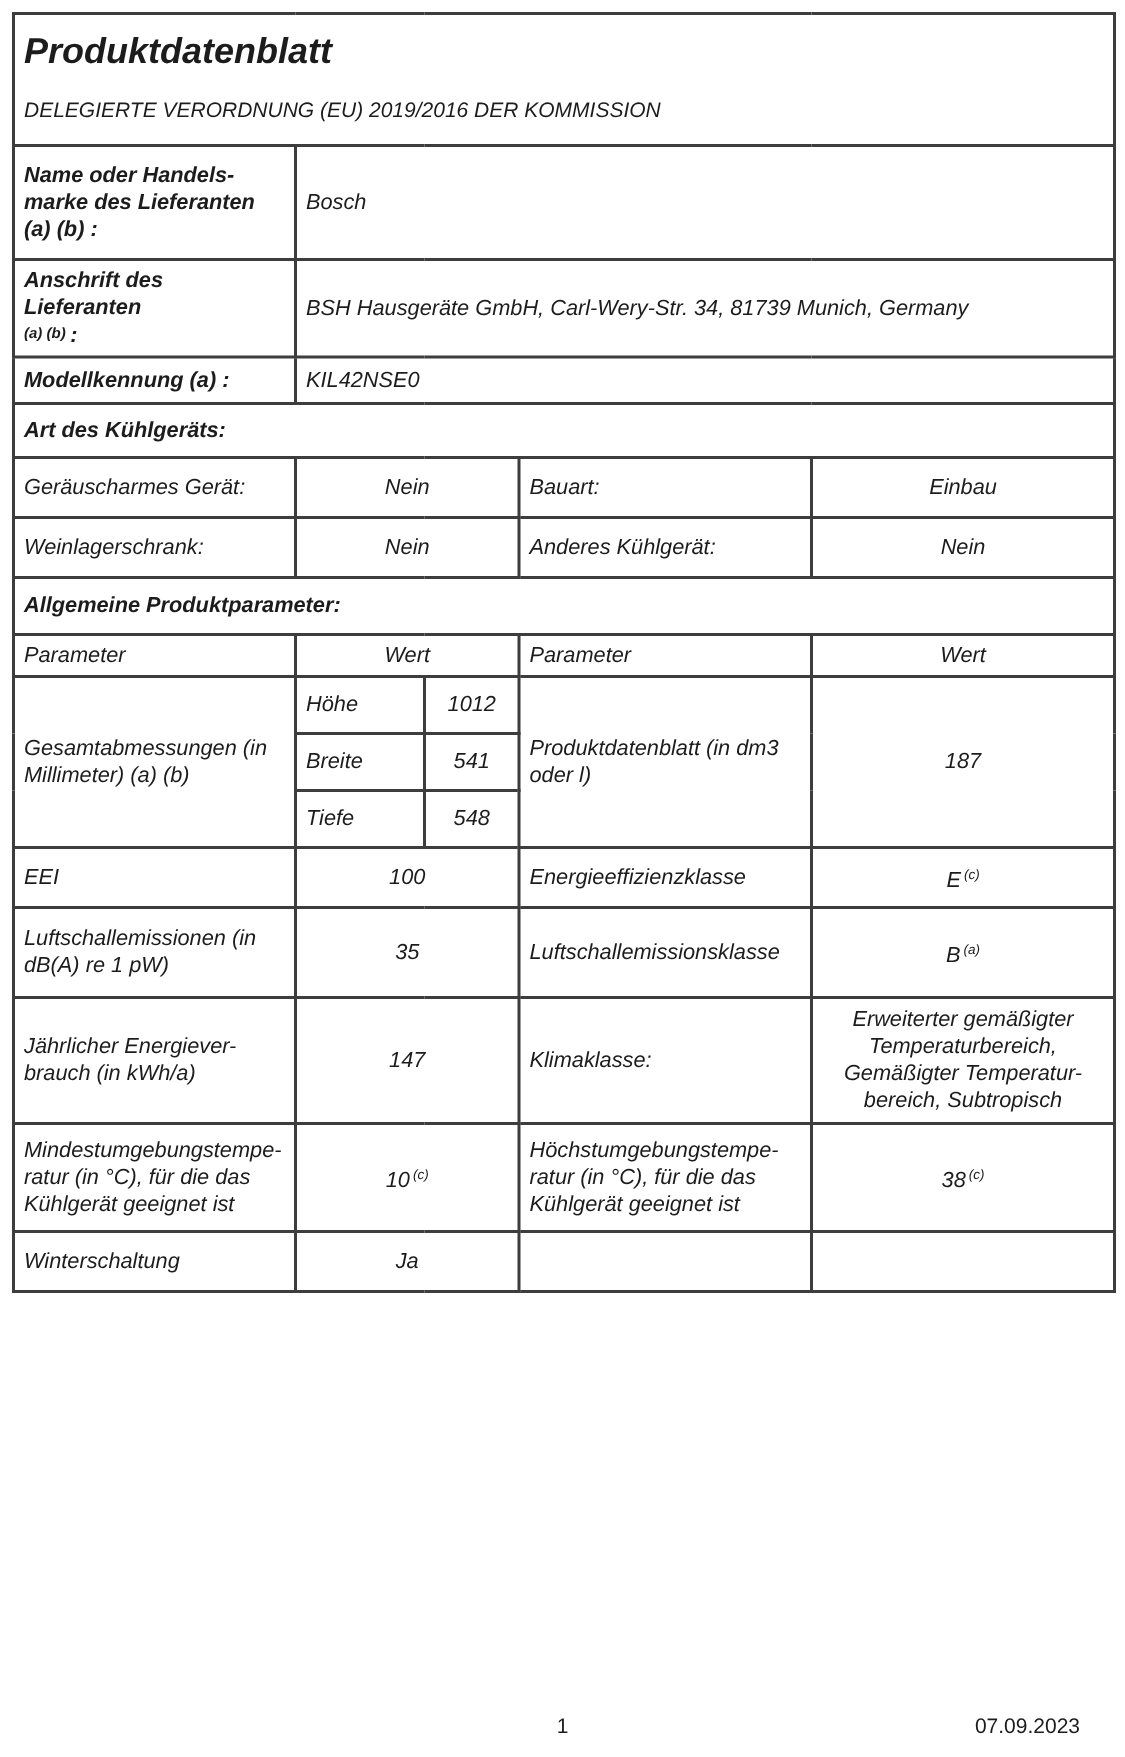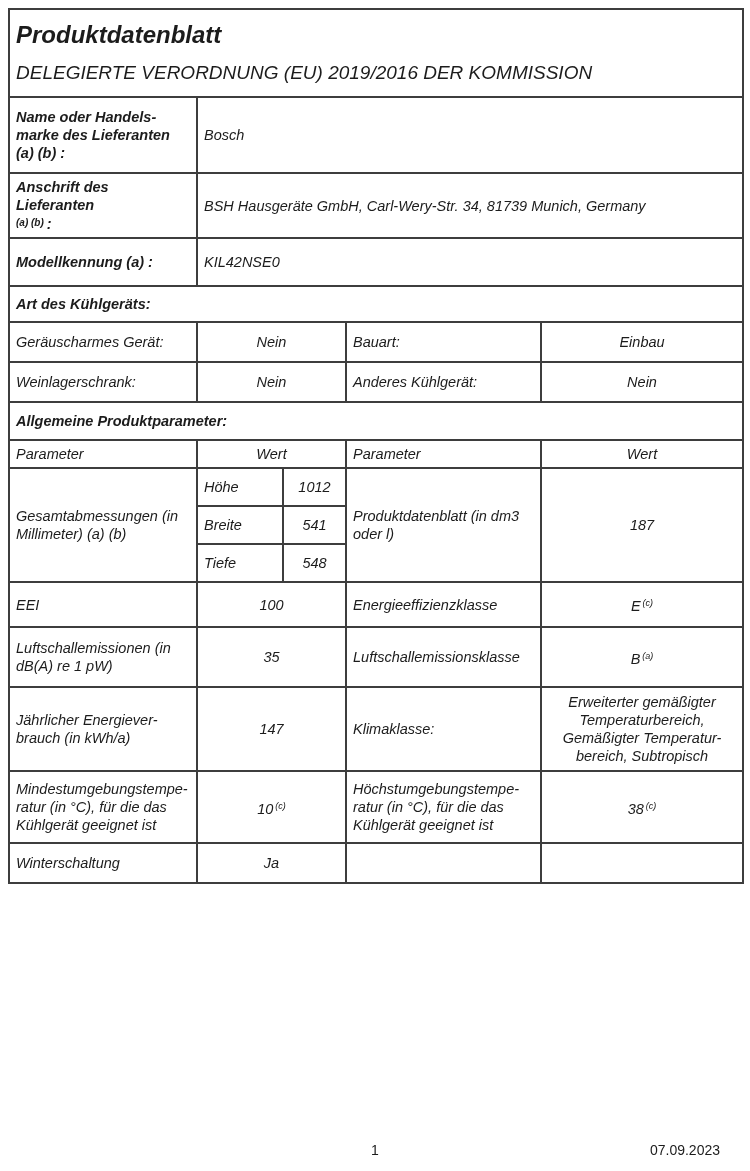--- a/index.html
+++ b/index.html
@@ -16,21 +16,21 @@
     border: 2px solid #3d3d3d;
     font-size: 14.5px; line-height: 18px;
     padding: 4px 6px; vertical-align: middle;
     overflow: hidden;
   }
   .b { font-weight: 700; }
   .c { text-align: center; }
   .pre { white-space: pre-line; }
   .header-cell { padding: 10px 6px 14px 6px; vertical-align: top; }
   .title { font-size: 24px; font-weight: 700; line-height: 30px; margin-bottom: 14px; }
-  .subtitle { font-size: 19px; line-height: 18px; }
+  .subtitle { font-size: 14px; line-height: 18px; }
   .sup { font-size: 9px; vertical-align: 5px; margin-left: 2px; }
   .sup-b { font-size: 10px; font-weight: 700; vertical-align: 3px; }
   .blk { display: block; }
   .colon { margin-left: 3px; }
   .footer {
     position: absolute; left: 0; top: 1142px; width: 100%;
     height: 18px; font-size: 14px; color: #1c1c1c;
   }
   .footer .page-num { position: absolute; left: 0; width: 100%; text-align: center; }
   .footer .date { position: absolute; right: 30px; top: 0; }
@@ -63,21 +63,21 @@
   </tr>
 
   <tr style="height:50px">
     <td class="b">
       <span class="blk">Anschrift des Lieferanten</span>
       <span class="sup-b">(a) (b)</span><span class="colon">:</span>
     </td>
     <td colspan="4">BSH Hausgeräte GmbH, Carl-Wery-Str. 34, 81739 Munich, Germany</td>
   </tr>
 
-  <tr style="height:48px">
+  <tr style="height:31px">
     <td class="b">Modellkennung (a) :</td>
     <td colspan="4">KIL42NSE0</td>
   </tr>
 
   <tr style="height:36px">
     <td colspan="5" class="b">Art des Kühlgeräts:</td>
   </tr>
   <tr style="height:40px">
     <td>Geräuscharmes Gerät:</td>
     <td colspan="2" class="c">Nein</td>
@@ -112,21 +112,21 @@
   </tr>
   <tr style="height:38px">
     <td>Breite</td>
     <td class="c">541</td>
   </tr>
   <tr style="height:38px">
     <td>Tiefe</td>
     <td class="c">548</td>
   </tr>
 
-  <tr style="height:45px">
+  <tr style="height:40px">
     <td>EEI</td>
     <td colspan="2" class="c">100</td>
     <td>Energieeffizienzklasse</td>
     <td class="c">
       <span>E</span><span class="sup">(c)</span>
     </td>
   </tr>
 
   <tr style="height:60px">
     <td class="pre">Luftschallemissionen (in

